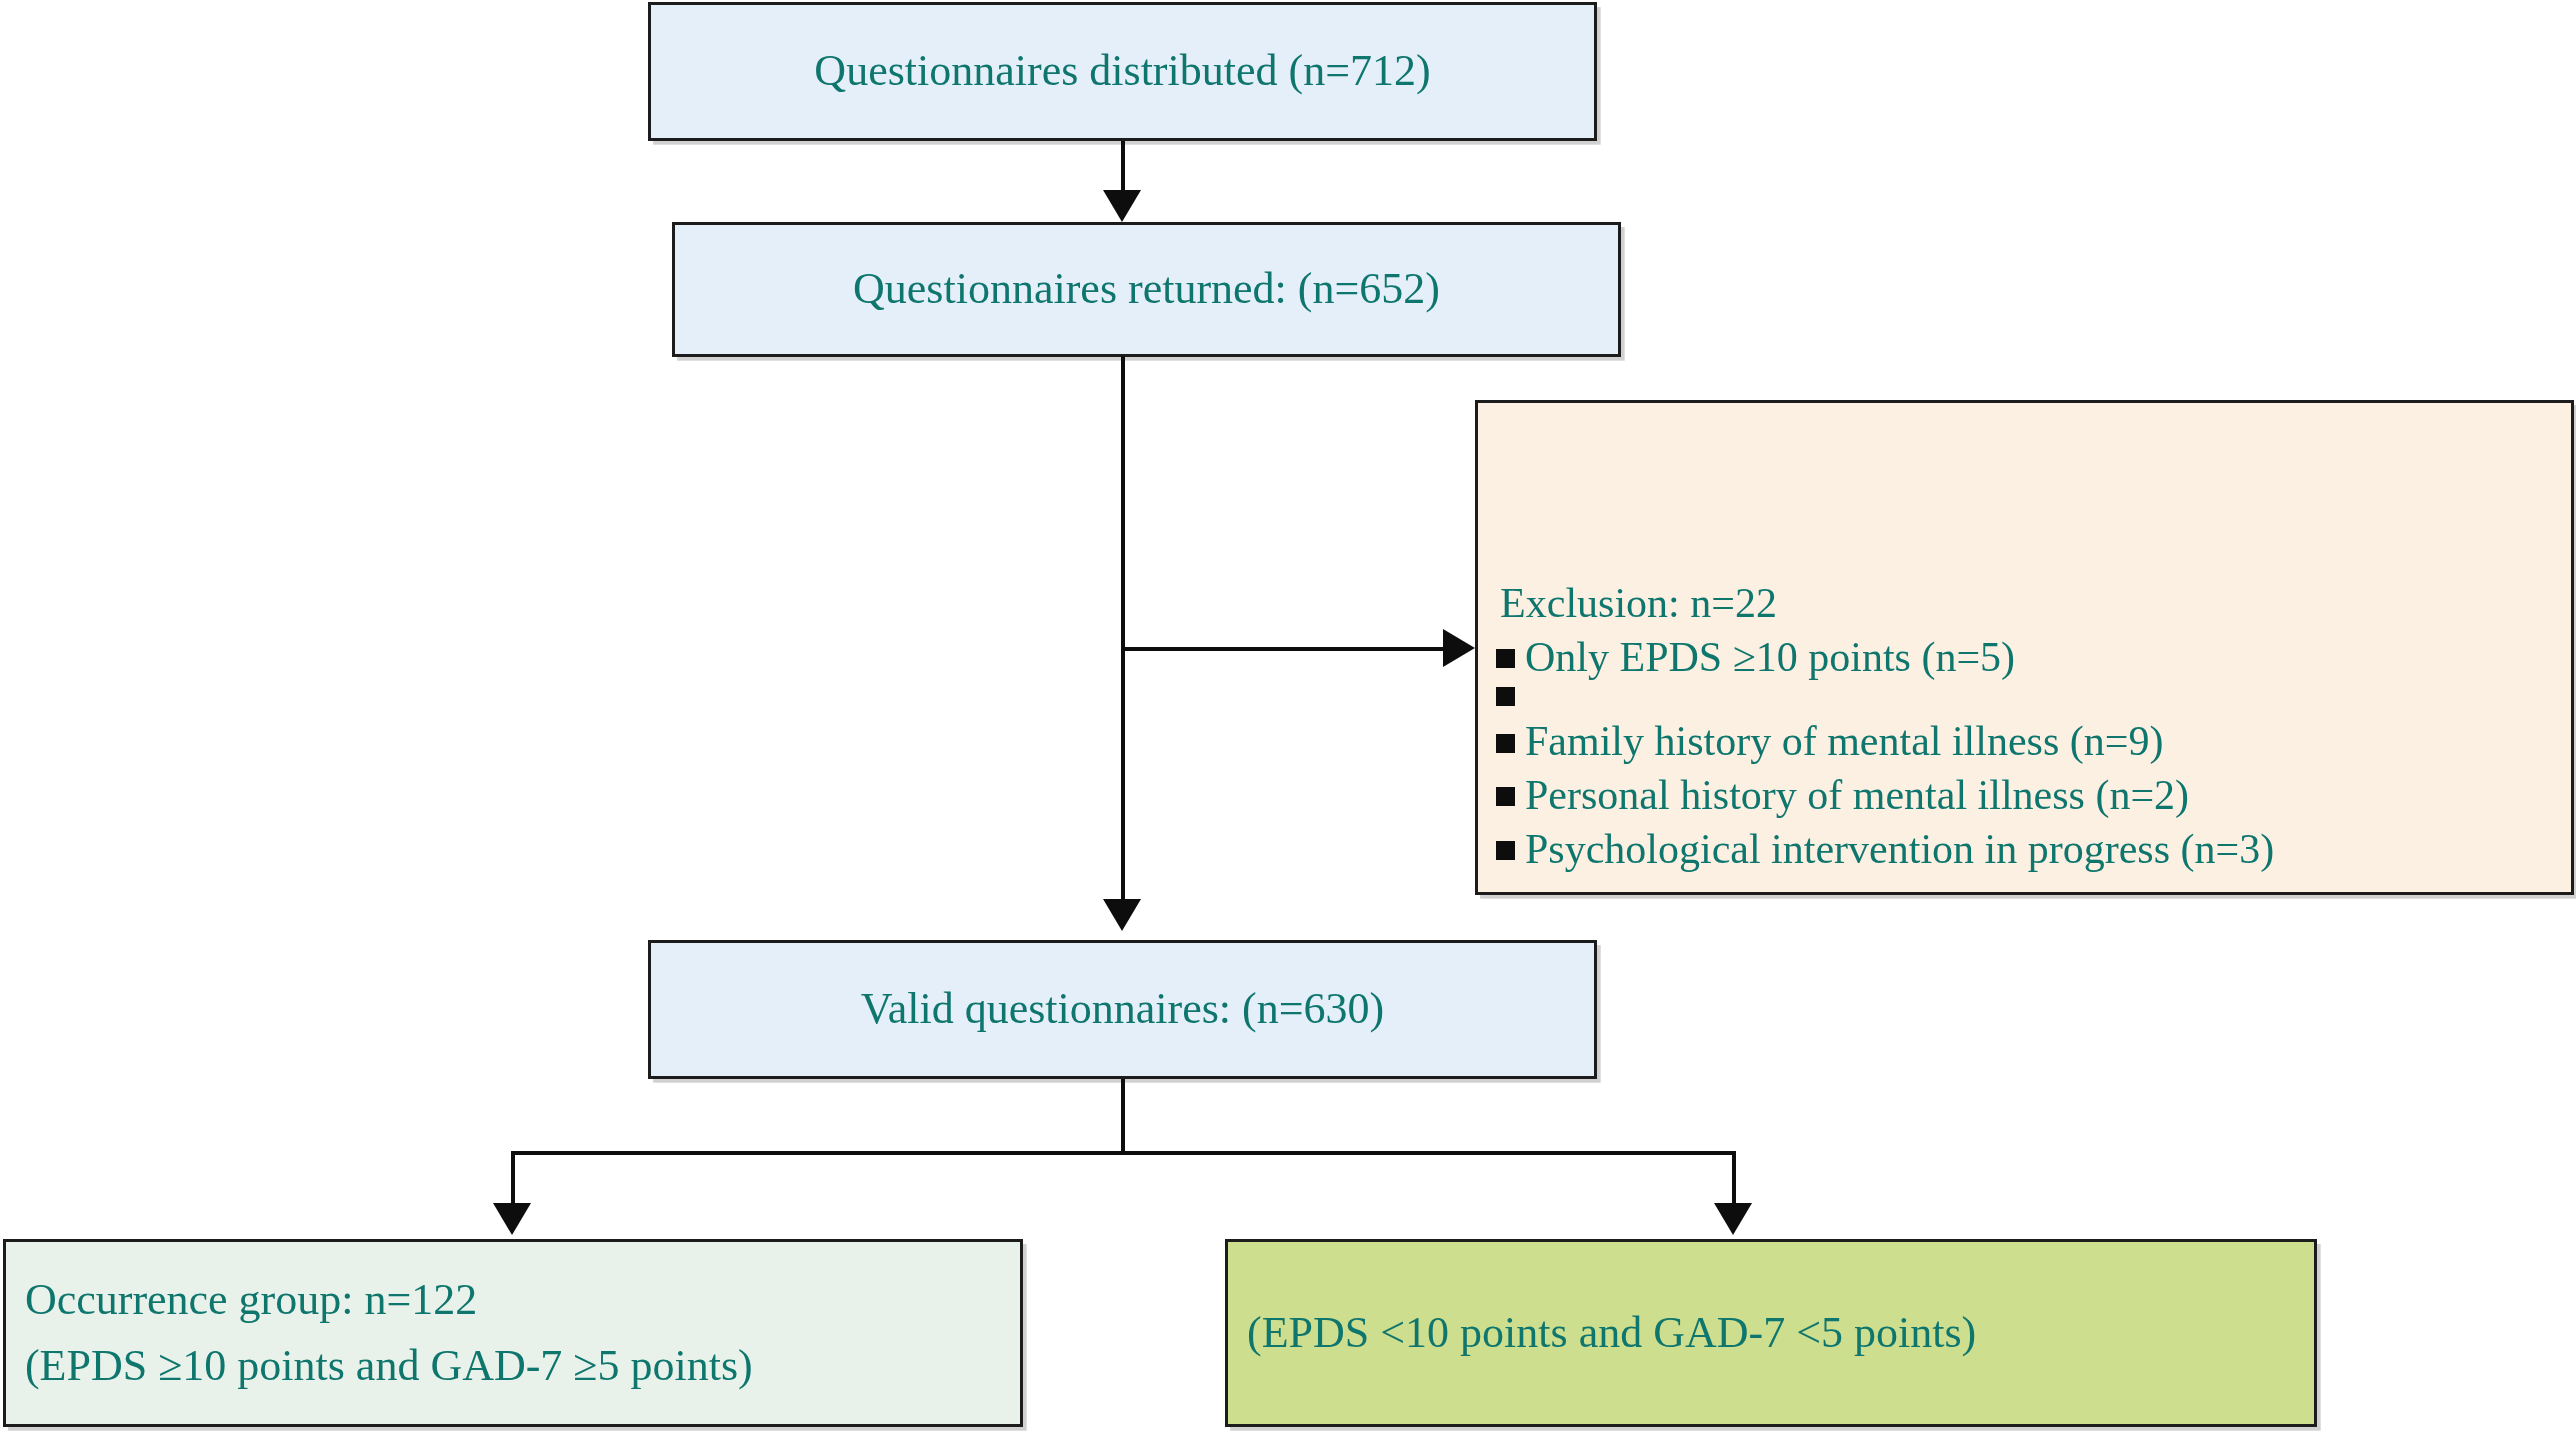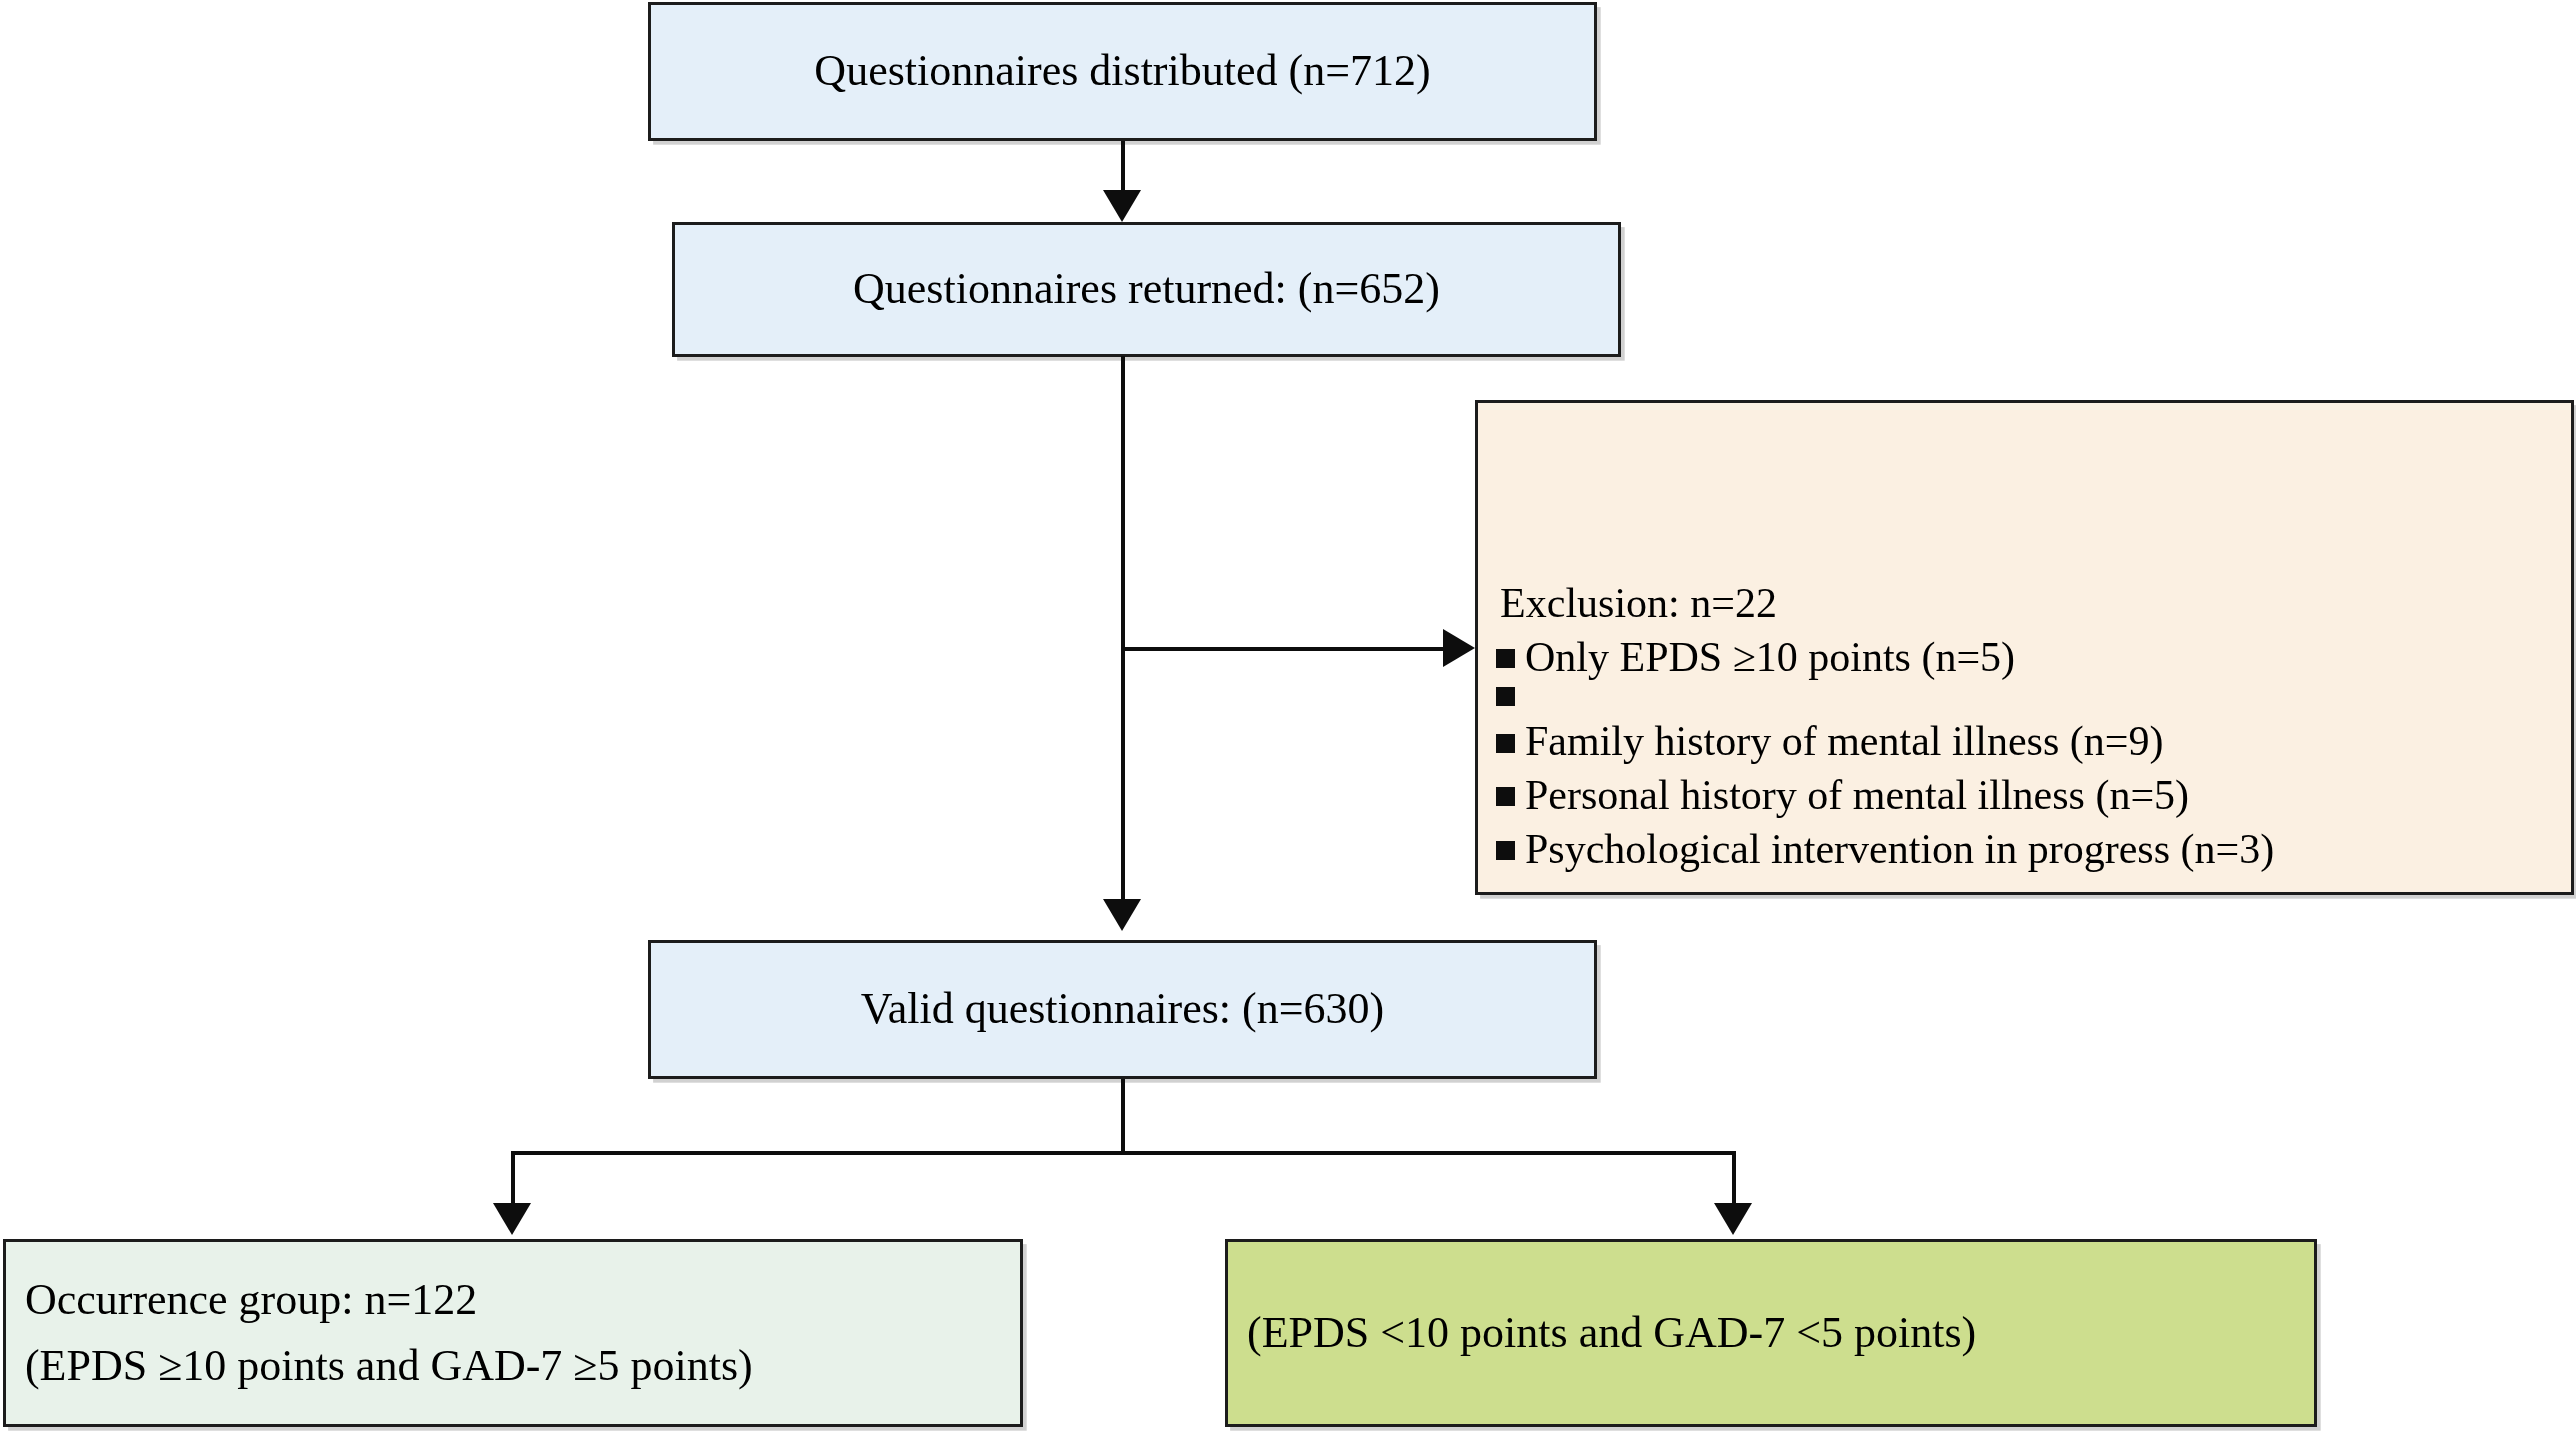--- a/index.html
+++ b/index.html
@@ -27,21 +27,21 @@
     border: 3.7px solid #1c1c1c;
     display: flex;
     flex-direction: column;
     justify-content: center;
     box-shadow: 4.4px 4.4px 0 -0.7px rgba(0,0,0,0.18);
   }
   .fbox .line {
     font-size: 44px;
     line-height: 1.28;
     white-space: nowrap;
-    color: #000000;
+    color: #0f766e;
   }
   .fbox.center { align-items: center; }
   .fbox.center .line { text-align: center; }
   .fbox.left { align-items: flex-start; justify-content: center; }
 
   
   #box-distributed {
     left: 648px; top: 1.5px; width: 949px; height: 139px;
     background: #e4eff9;
   }
@@ -157,21 +157,21 @@
       </li>
       <li>
         <span class="sq-bullet"></span>
       </li>
       <li>
         <span class="sq-bullet"></span>
         <span class="line">Family history of mental illness (n=9)</span>
       </li>
       <li>
         <span class="sq-bullet"></span>
-        <span class="line">Personal history of mental illness (n=5)</span>
+        <span class="line">Personal history of mental illness (n=2)</span>
       </li>
       <li>
         <span class="sq-bullet"></span>
         <span class="line">Psychological intervention in progress (n=3)</span>
       </li>
     </ul>
   </div>
 
   <div class="fbox center" id="box-valid">
     <div class="line">Valid questionnaires: (n=630)</div>

